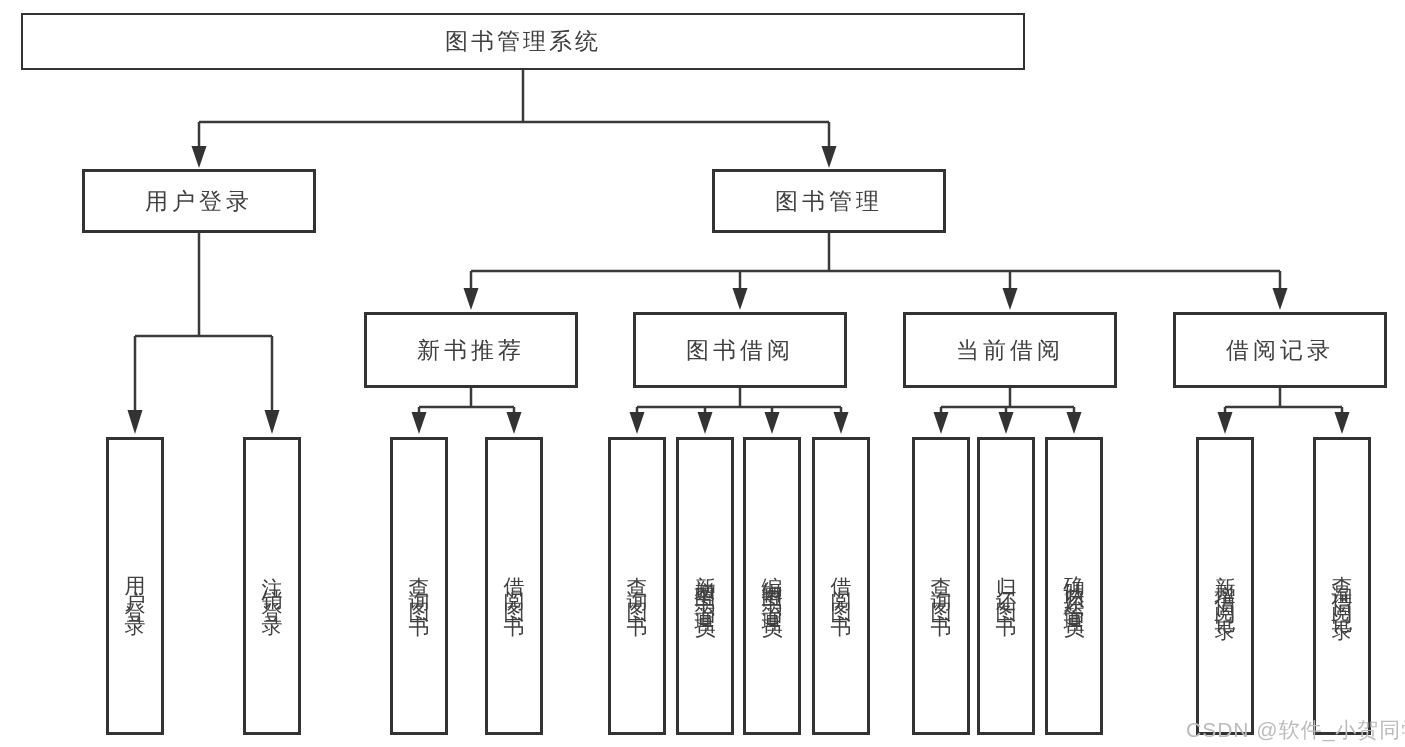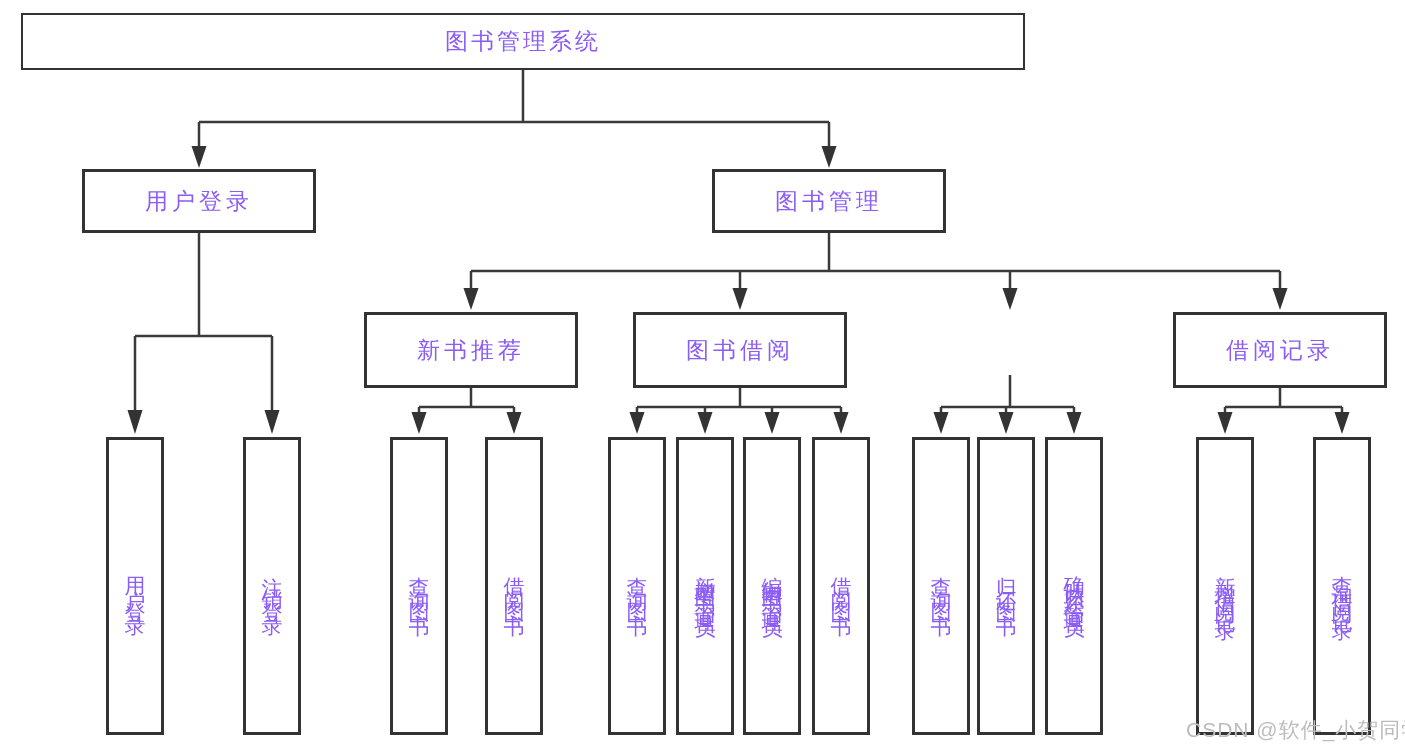--- a/index.html
+++ b/index.html
@@ -3,21 +3,21 @@
 <meta charset="utf-8">
 <style>
   html,body{margin:0;padding:0;background:#fff;}
   #canvas{
     position:relative;width:1405px;height:747px;background:#ffffff;
     font-family:"Liberation Sans","DejaVu Sans",sans-serif;overflow:hidden;
   }
   #connectors{position:absolute;left:0;top:0;z-index:0;}
   .box{
     position:absolute;box-sizing:border-box;background:#ffffff;
-    border:3px solid #333333;color:#8b5cf6;z-index:1;
+    border:3px solid #333333;color:#404040;z-index:1;
     display:flex;align-items:center;justify-content:center;
     text-align:center;
   }
   .root{
     left:21px;top:13px;width:1004px;height:57px;border-width:2px;
     font-size:23px;letter-spacing:3px;
   }
   .lvl1{top:169px;width:234px;height:64px;font-size:23px;letter-spacing:4px;}
   .mid{top:312px;width:214px;height:76px;font-size:23px;letter-spacing:4px;}
   .leaf{
@@ -89,20 +89,21 @@
     </g>
   </svg>
 
   <div class="box root">图书管理系统</div>
 
   <div class="box lvl1" style="left:82px;">用户登录</div>
   <div class="box lvl1" style="left:712px;">图书管理</div>
 
   <div class="box mid" style="left:364px;">新书推荐</div>
   <div class="box mid" style="left:633px;text-align:center;">图书借阅</div>
+  <div class="box mid" style="left:903px;">当前借阅</div>
   <div class="box mid" style="left:1173px;">借阅记录</div>
 
   <div class="box leaf ls4" style="left:106px;">用户登录</div>
   <div class="box leaf ls4" style="left:243px;">注销登录</div>
 
   <div class="box leaf ls4" style="left:390px;">查询图书</div>
   <div class="box leaf ls4" style="left:485px;">借阅图书</div>
 
   <div class="box leaf ls4" style="left:608px;">查询图书</div>
   <div class="box leaf ls9" style="left:676px;">新增图书（管理员）</div>

